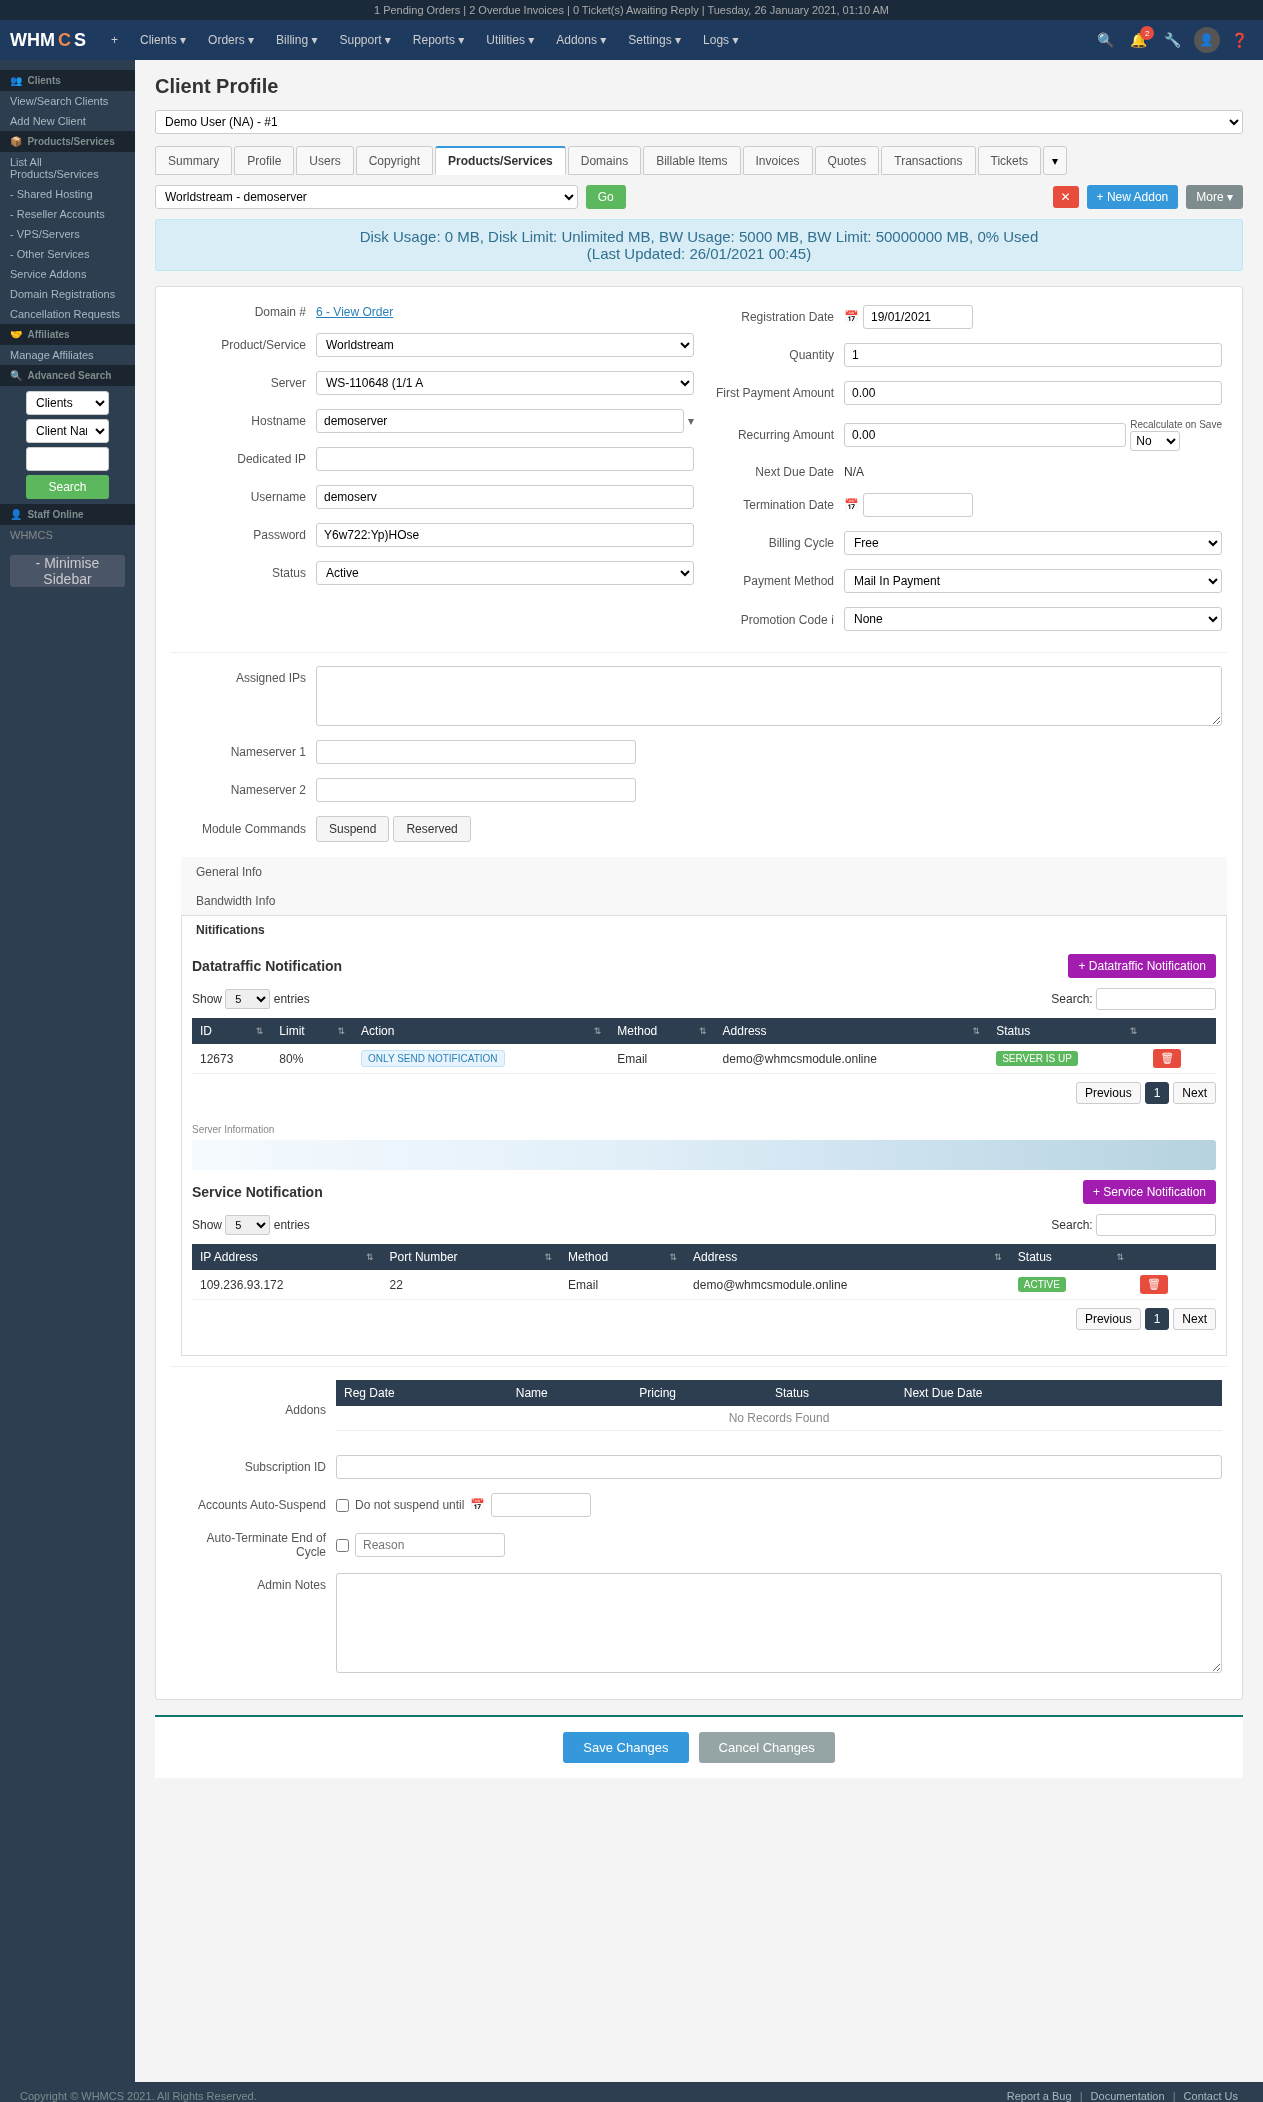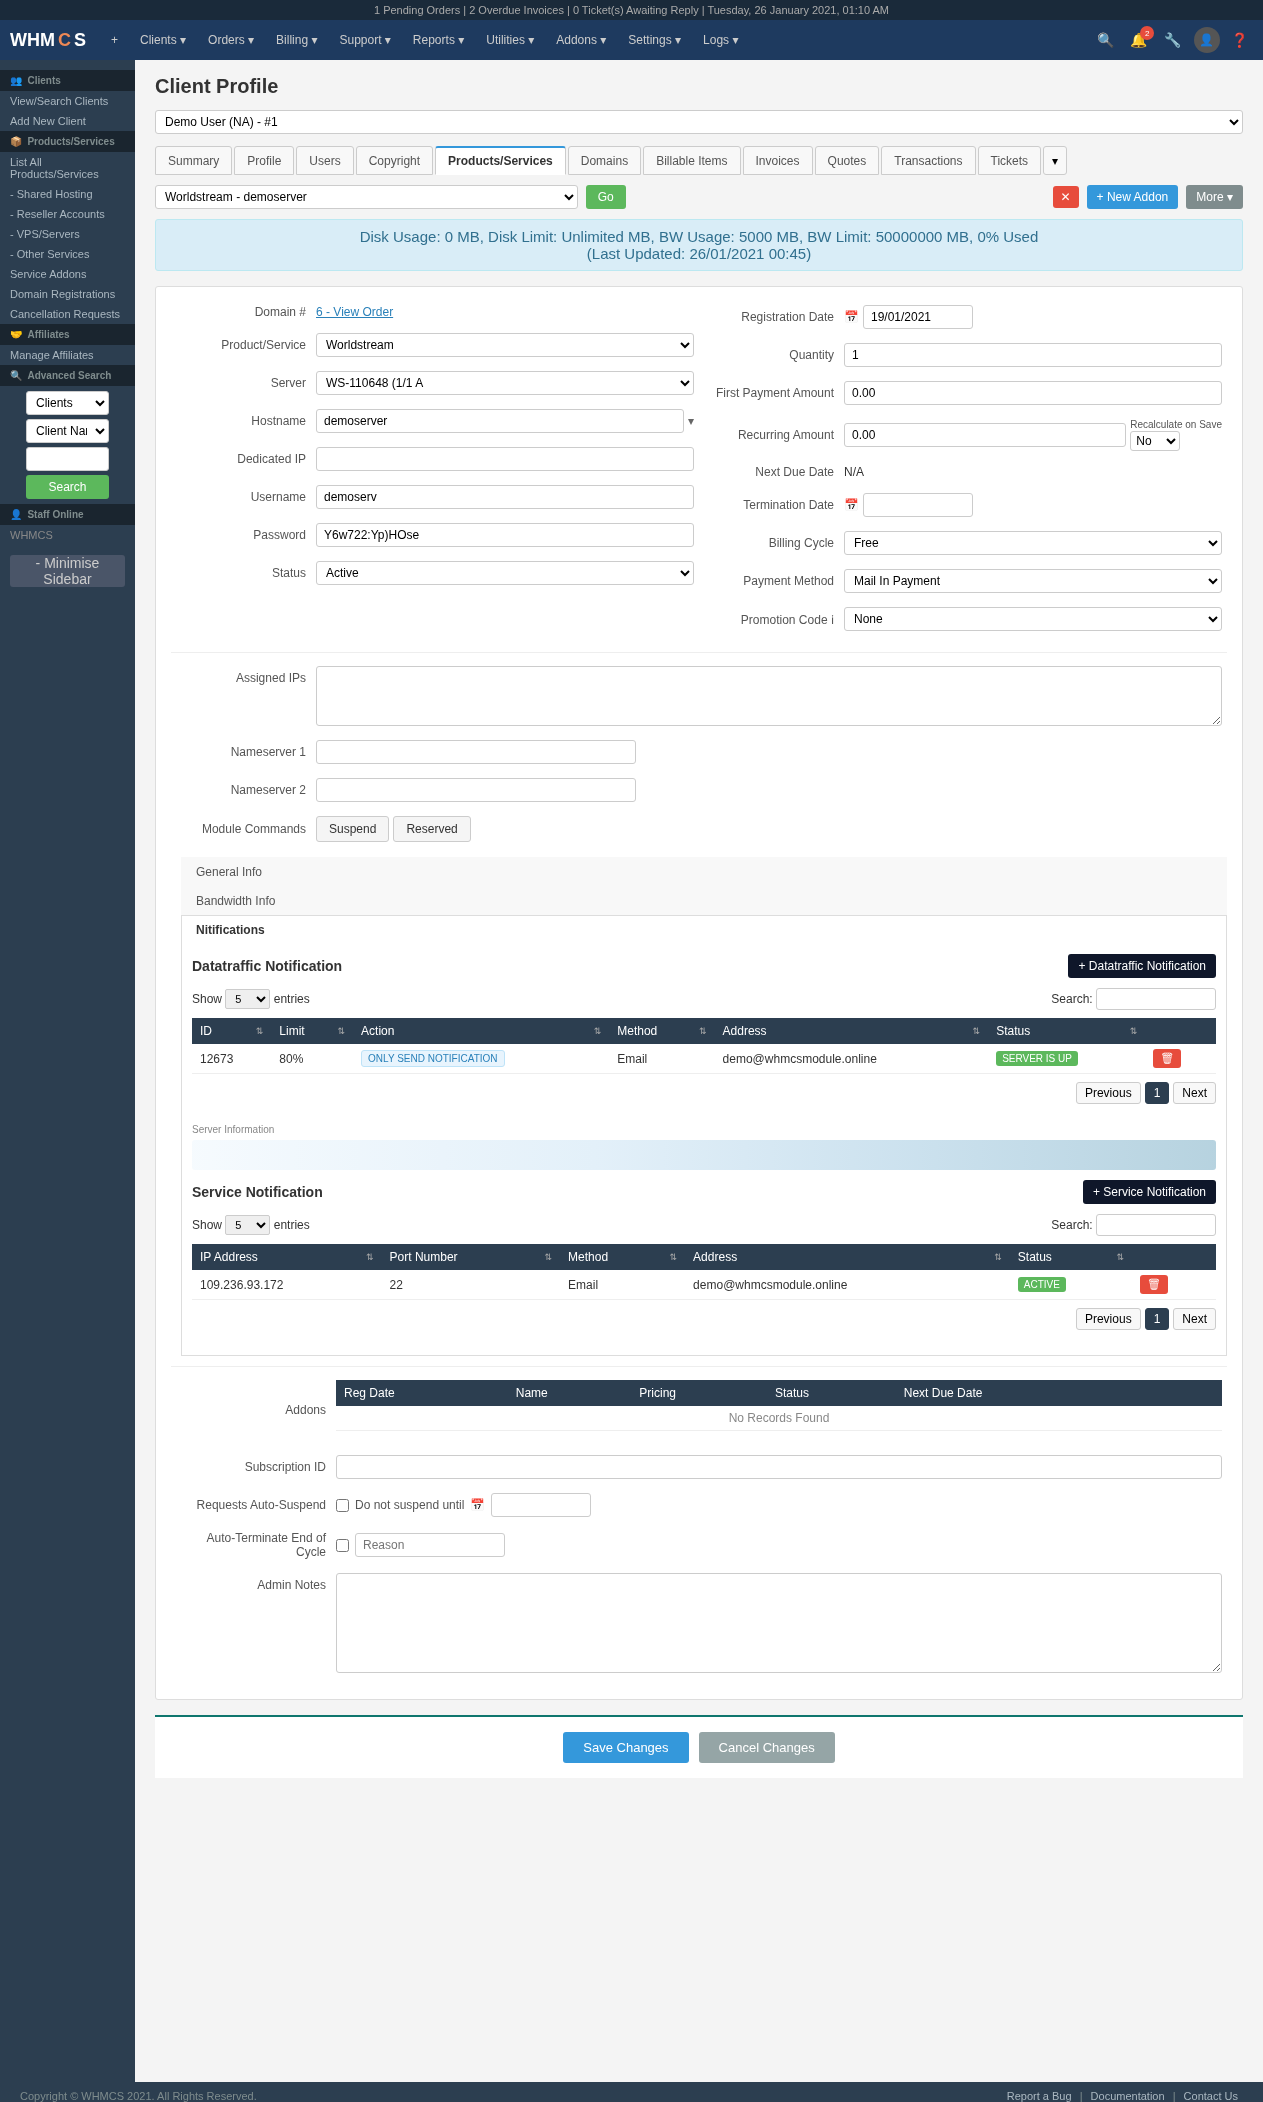--- a/index.html
+++ b/index.html
@@ -397,21 +397,21 @@
       align-items: center;
       justify-content: space-between;
       margin-bottom: 10px;
     }
     .notification-title {
       font-size: 14px;
       font-weight: bold;
       color: #333;
     }
     .add-notification-btn {
-      background: #0f172a;
+      background: #a21caf;
       color: #fff;
       border: none;
       border-radius: 3px;
       padding: 5px 10px;
       cursor: pointer;
       font-size: 12px;
       display: flex;
       align-items: center;
       gap: 4px;
     }
@@ -1035,21 +1035,21 @@
           </div>
         </div>
       </div>
 
       <div class="single-field-row">
         <span class="form-label" style="width:160px;">Subscription ID</span>
         <input type="text" class="form-control" style="width: 200px;" value="">
       </div>
 
       <div class="single-field-row">
-        <span class="form-label" style="width:160px;">Requests Auto-Suspend</span>
+        <span class="form-label" style="width:160px;">Accounts Auto-Suspend</span>
         <div class="inline-check-row">
           <input type="checkbox" style="">
           <span class="checkbox-label">Do not suspend until</span>
           <span style="cursor:pointer;">📅</span>
           <input type="text" class="form-control" style="width: 100px;" value="">
         </div>
       </div>
 
       <div class="single-field-row">
         <span class="form-label" style="width:160px;">Auto-Terminate End of Cycle</span>

